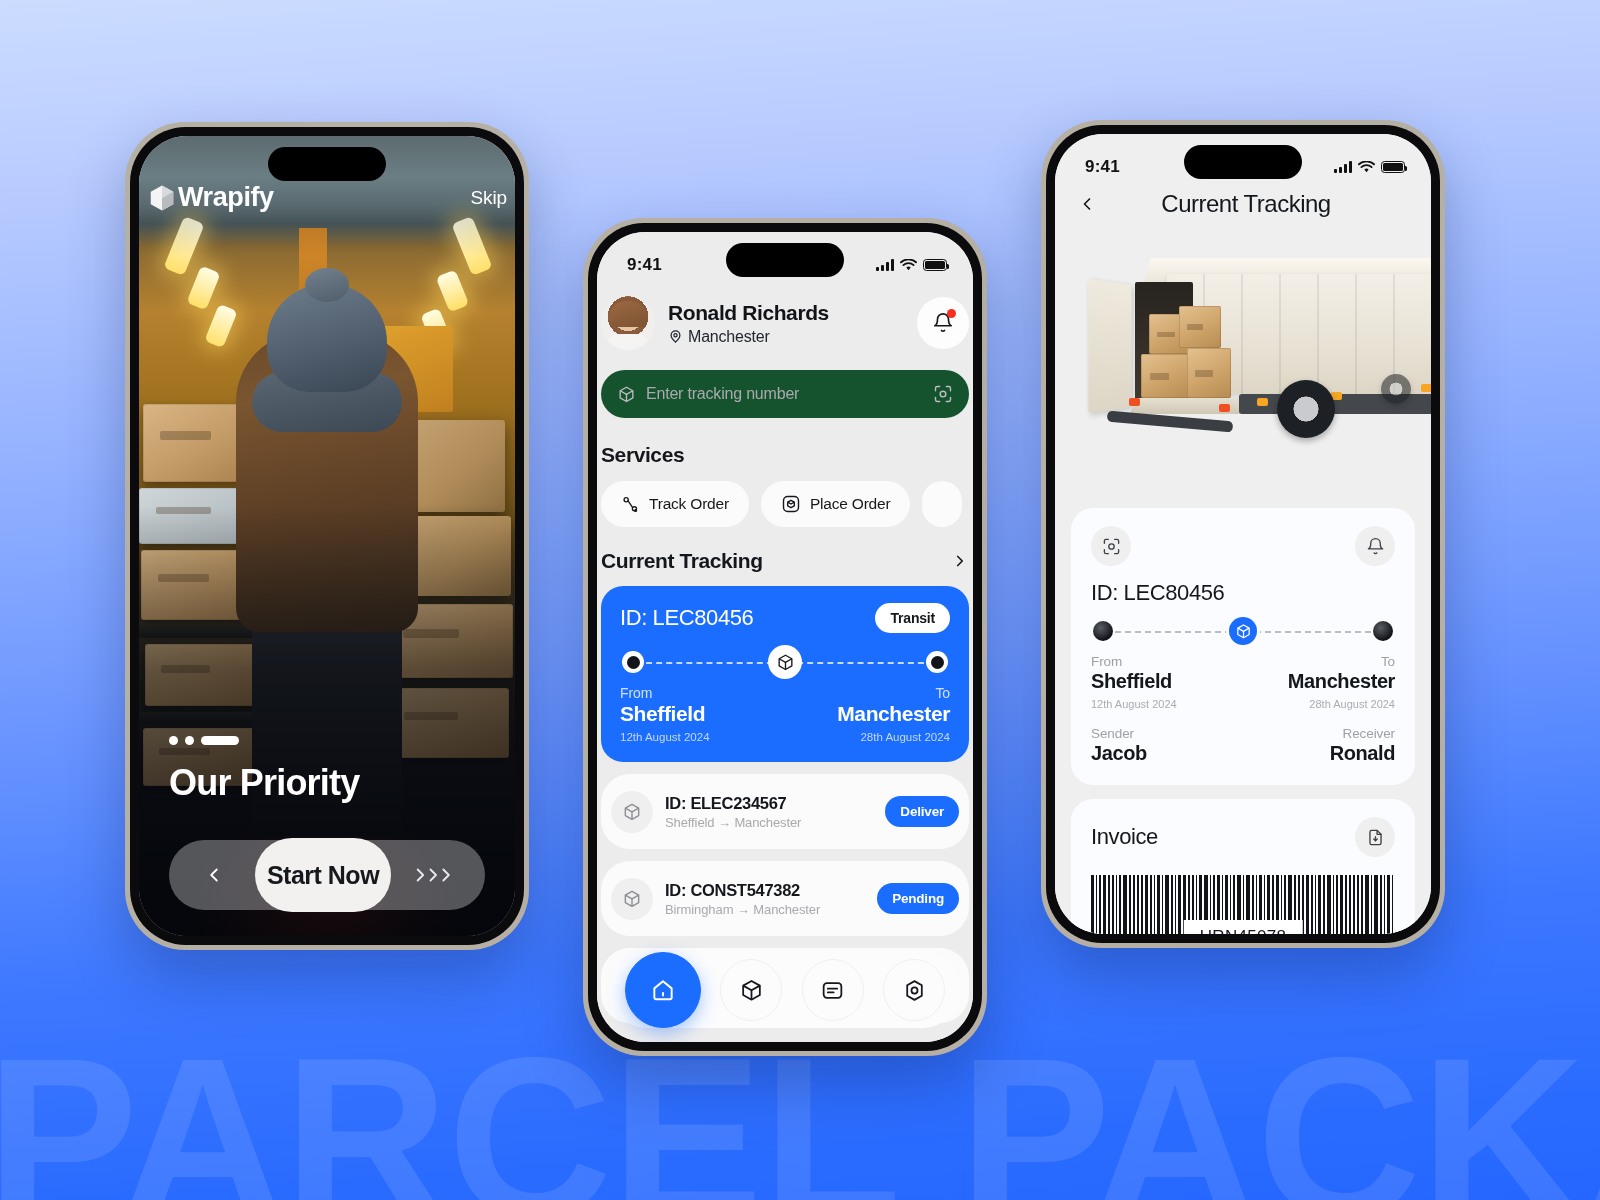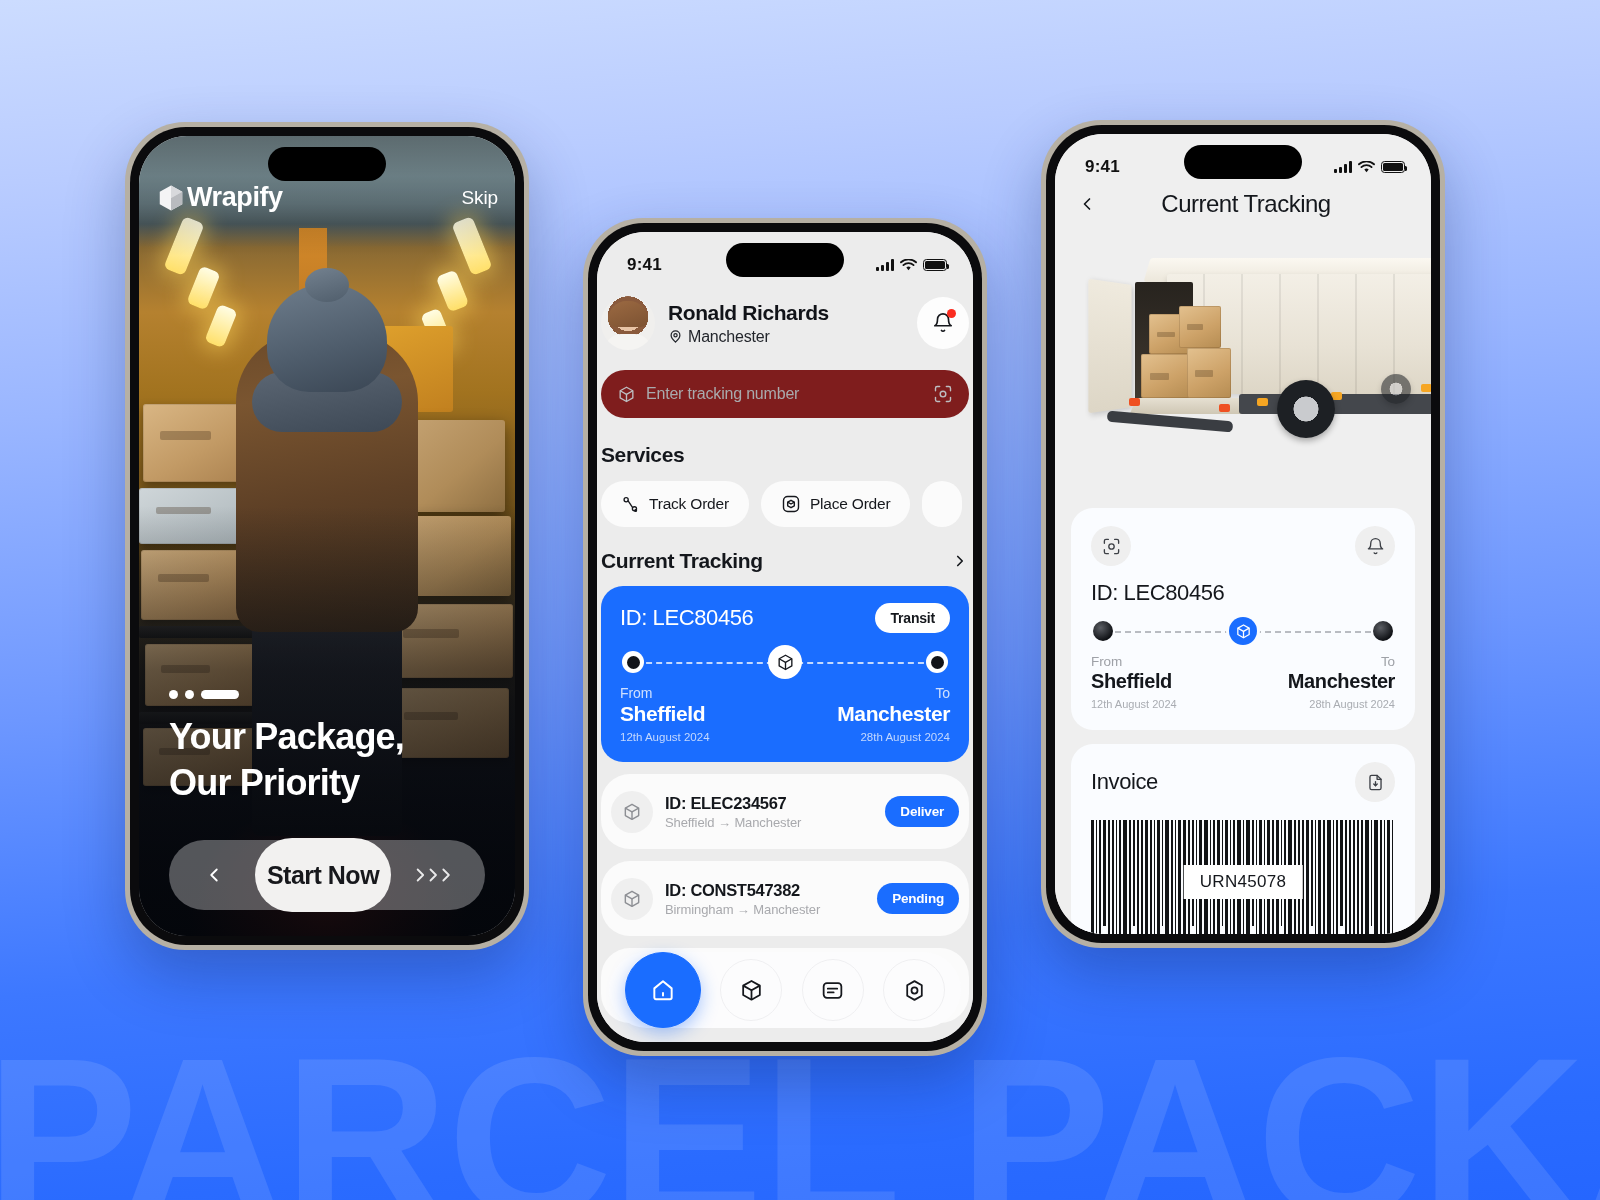--- a/index.html
+++ b/index.html
@@ -94,21 +94,21 @@
      background:linear-gradient(170deg,#5b6673,#3d4855); }
   .held-box{ position:absolute; border-radius:3px;
      background:linear-gradient(140deg,#c8a676,#b08c59 60%,#8e6f42);
      box-shadow:0 6px 16px rgba(0,0,0,.45); }
   .ob-shade-top{ position:absolute; top:0; left:0; right:0; height:120px;
      background:linear-gradient(180deg,rgba(0,0,0,.42),transparent); z-index:5; }
   .ob-shade-bot{ position:absolute; bottom:0; left:0; right:0; height:430px;
      background:linear-gradient(180deg,transparent,rgba(5,8,14,.55) 38%,rgba(3,5,10,.86)); z-index:5; }
 
   .ob-top{ position:absolute; top:46px; left:0; right:0; z-index:20;
-     display:flex; align-items:center; justify-content:space-between; padding:0 17px; }
+     display:flex; align-items:center; justify-content:space-between; padding:0 8px; }
   .brand{ display:flex; align-items:center; gap:1px; }
   .brand-name{ font-size:27px; font-weight:600; color:#fff; letter-spacing:-.4px; }
   .skip{ font-size:19px; font-weight:500; color:#fff; letter-spacing:-.1px; }
 
   .ob-bottom{ position:absolute; left:0; right:0; bottom:26px; z-index:20; padding:0 30px; }
   .dots{ display:flex; align-items:center; gap:7px; margin-bottom:15px; }
   .dots .d{ width:9px; height:9px; border-radius:50%; background:#fff; }
   .dots .d.wide{ width:38px; border-radius:6px; }
   .ob-title{ font-size:36px; line-height:1.28; font-weight:600; color:#fff;
      letter-spacing:-.8px; margin-bottom:34px; }
@@ -135,21 +135,21 @@
      width:46px; height:16px; border-radius:16px 16px 0 0; background:#f5f4f2; }
   .pinfo{ margin-left:13px; flex:1; }
   .pname{ font-size:21px; font-weight:700; color:#111318; letter-spacing:-.4px; }
   .ploc{ display:flex; align-items:center; gap:5px; margin-top:3px;
      font-size:16px; font-weight:500; color:#23262c; letter-spacing:-.2px; }
   .bellbtn{ width:52px; height:52px; border-radius:50%; background:#fdfdfd;
      display:flex; align-items:center; justify-content:center; position:relative; flex:none; }
   .bell-dot{ position:absolute; top:12px; right:13px; width:9px; height:9px;
      border-radius:50%; background:#fb2c20; }
 
-  .searchbar{ margin-top:20px; height:48px; border-radius:26px; background:#7f1d1d;
+  .searchbar{ margin-top:20px; height:48px; border-radius:26px; background:#14532d;
      display:flex; align-items:center; padding:0 16px; gap:10px; }
   .searchbar .ph{ flex:1; font-size:16px; color:#a9aaad; letter-spacing:-.2px; }
 
   .sec-title{ font-size:21px; font-weight:700; color:#14171c; letter-spacing:-.4px; }
   .sec-row{ display:flex; align-items:center; justify-content:space-between; }
   .services-h{ margin-top:25px; }
   .chips{ display:flex; gap:12px; margin-top:14px; overflow:hidden; }
   .chip{ height:46px; border-radius:24px; background:#fbfbfb; display:flex;
      align-items:center; gap:9px; padding:0 20px; flex:none; }
   .chip span{ font-size:15.5px; font-weight:500; color:#16181d; letter-spacing:-.2px;
@@ -328,21 +328,20 @@
       <div class="skip">Skip</div>
     </div>
 
     <div class="ob-bottom">
       <div class="dots">
         <span class="d"></span>
         <span class="d"></span>
         <span class="d wide"></span>
       </div>
       <div class="ob-title">
-        <div>Your Package,</div>
         <div>Our Priority</div>
       </div>
       <div class="ob-cta">
         <div class="cta-left">
           <svg width="22" height="22" viewBox="0 0 24 24" fill="none" stroke="#ffffff" stroke-width="2" stroke-linecap="round" stroke-linejoin="round">
                 <polyline points="15 18 9 12 15 6"></polyline>
               </svg>
         </div>
         <div class="cta-mid">Start Now</div>
         <div class="cta-right">
@@ -677,20 +676,30 @@
             <div class="p3-val">Sheffield</div>
             <div class="p3-date">12th August 2024</div>
           </div>
           <div class="p3-col r">
             <div class="p3-lbl">To</div>
             <div class="p3-val">Manchester</div>
             <div class="p3-date">28th August 2024</div>
           </div>
         </div>
 
+        <div class="p3-row second">
+          <div class="p3-col">
+            <div class="p3-lbl">Sender</div>
+            <div class="p3-val">Jacob</div>
+          </div>
+          <div class="p3-col r">
+            <div class="p3-lbl">Receiver</div>
+            <div class="p3-val">Ronald</div>
+          </div>
+        </div>
       </div>
 
       <div class="inv-card">
         <div class="inv-top">
           <div class="inv-title">Invoice</div>
           <div class="ic-circle">
             <svg width="19" height="19" viewBox="0 0 24 24" fill="none" stroke="#3d4046" stroke-width="1.7" stroke-linecap="round" stroke-linejoin="round">
               <path d="M14 3H7a2 2 0 0 0-2 2v14a2 2 0 0 0 2 2h10a2 2 0 0 0 2-2V8z"></path>
               <path d="M14 3v5h5"></path>
                   <path d="M12 11v5"></path>

